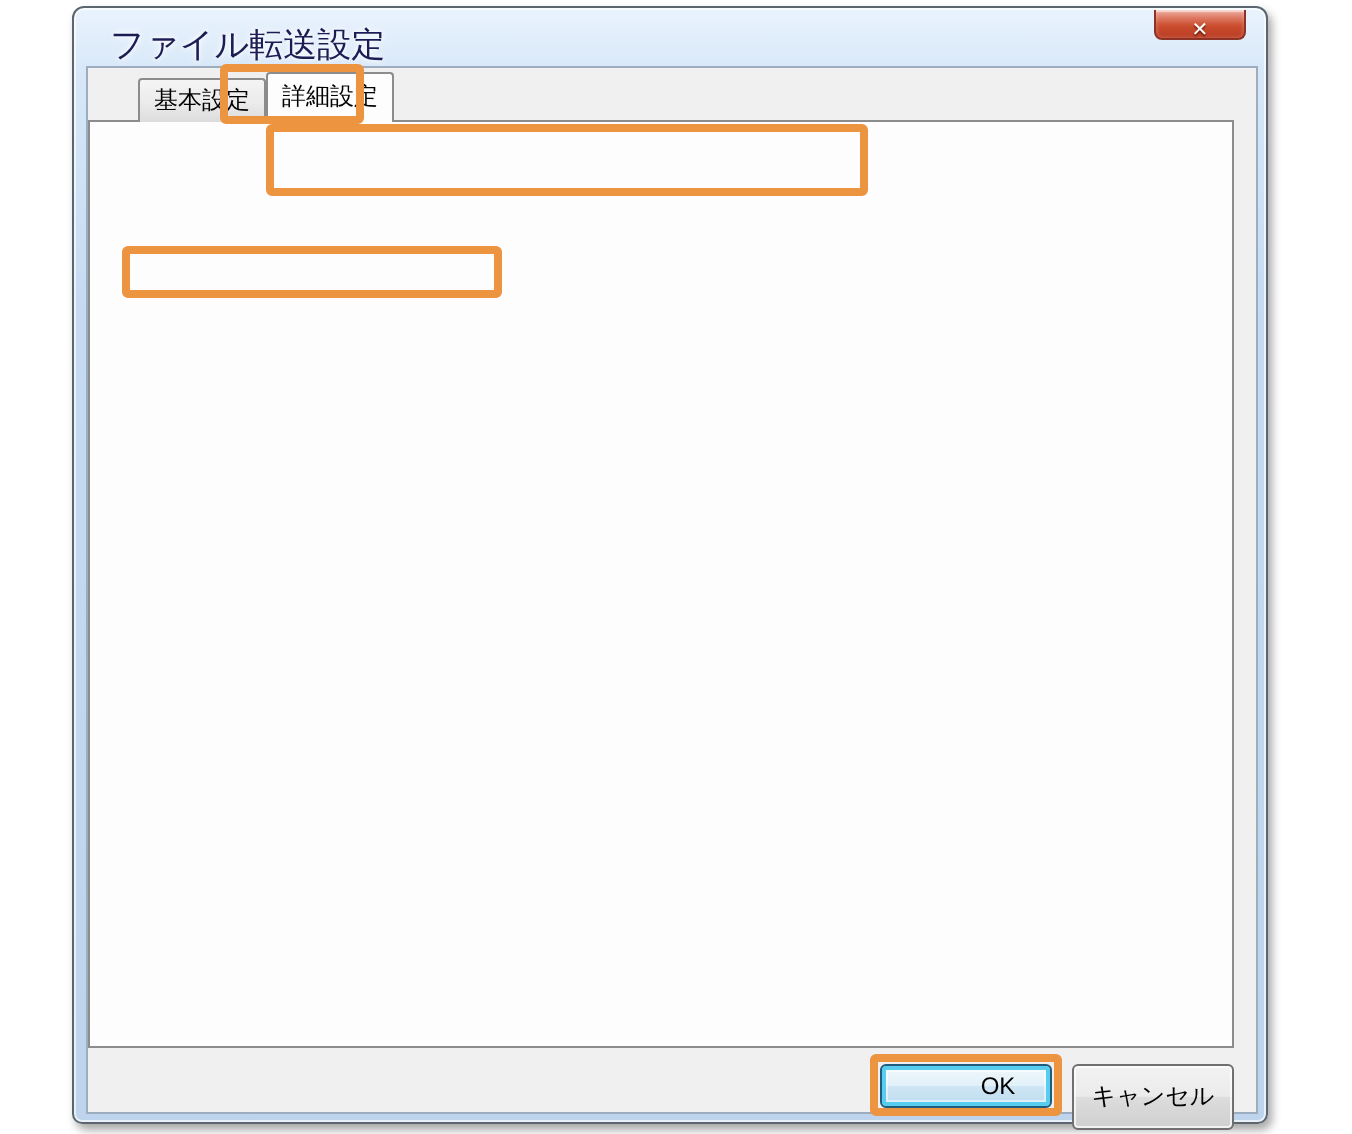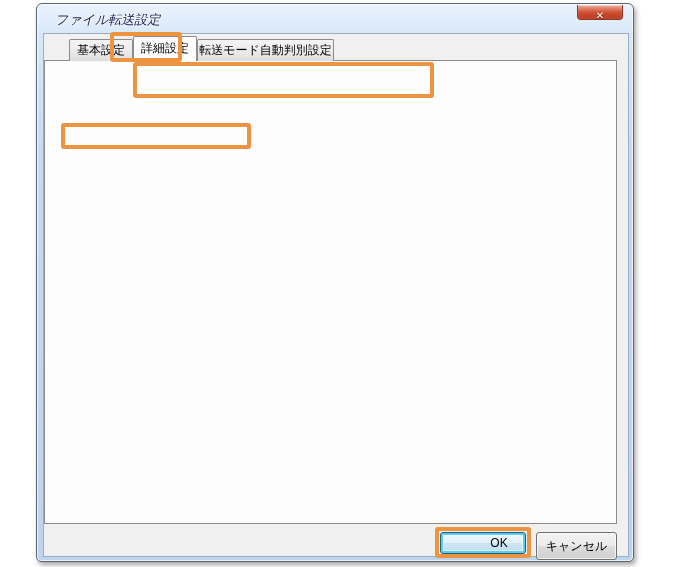--- a/index.html
+++ b/index.html
@@ -8,22 +8,22 @@
 
   
   .dialog {
     position:absolute; left:36px; top:3px; width:598px; height:559px;
     border:1px solid #5c6670; border-radius:6px 6px 5px 5px;
     background:linear-gradient(180deg,#e9f3fd 0%,#d7e7f8 6%,#c6dbf2 26%,#bdd4ec 100%);
     box-shadow:2px 3px 5px rgba(0,0,0,0.35), inset 0 0 0 1px rgba(255,255,255,0.65);
   }
   .titlebar { position:absolute; left:0; top:0; right:0; height:27px; cursor:default; }
   .win-title {
-    position:absolute; left:18px; top:7px; font-size:13px; color:#1d1d55;
-    text-shadow:0 0 4px #fff, 0 0 2px #fff; white-space:nowrap;font-style:italic;
+    position:absolute; left:18px; top:7px; font-size:17px; color:#1d1d55;
+    text-shadow:0 0 4px #fff, 0 0 2px #fff; white-space:nowrap;
   }
   .close-btn {
     position:absolute; right:10px; top:1px; width:46px; height:15px;
     border:1px solid #8e3226; border-top:none; border-radius:0 0 4px 4px;
     background:linear-gradient(180deg,#eoa 0%);
     background:linear-gradient(180deg,#f0b3a5 0%,#dd7963 28%,#cc4f30 55%,#b93a20 100%);
     box-shadow:inset 0 1px 0 rgba(255,255,255,0.45), inset 0 0 2px rgba(255,255,255,0.3);
     text-align:center; cursor:pointer;
   }
   .close-btn span {
@@ -115,23 +115,20 @@
     <div class="dlg-inner"></div>
   </div>
 
   <div class="tabpage"></div>
   <div class="tab" style="left:50px; width:64px;">
     <span>基本設定</span>
   </div>
   <div class="tab active" style="left:114px; width:64px;font-family:Liberation Mono, monospace;">
     <span>詳細設定</span>
   </div>
-  <div class="tab" style="left:178px; width:137px;">
-    <span>転送モード自動判別設定</span>
-  </div>
 
   <span class="lbl" style="left:60px; top:75px;">接続方法(<u>B</u>):</span>
   <div class="combo" style="left:140px; top:68px; width:288px; height:24px;">
     <div class="focusrect"></div>
     <span class="val">FTPES - FTP over TLS/SSL Explicitモード</span>
     <span class="arrow">▼</span>
   </div>
 
   <span class="lbl" style="left:60px; top:104px;">ポート番号(<u>O</u>):</span>
   <input class="txt" style="left: 133px; top: 98px; width: 110px; height: 23px; text-align: right;" value="21">
@@ -177,20 +174,20 @@
   <div class="grp" style="left:62px; top:460px; width:381px; height:45px;">
     <span class="legend">ファイル転送</span>
     <div class="cb" style="left:8px; top:19px;">
       <span>✓</span>
     </div>
     <span class="lbl" style="left:26px; top:19px;">フォルダとファイルの名前を検証する(<u>C</u>)</span>
     <button class="btn" style="left:281px; top:12px; width:86px; height:25px;">設定(<u>N</u>)</button>
   </div>
 
   <button class="btn default" style="left:440px; top:532px; width:86px; height:22px;padding-left:32px;">OK</button>
-  <button class="btn" style="left:536px; top:532px; width:81px; height:28px;">キャンセル</button>
+  <button class="btn" style="left:536px; top:532px; width:81px; height:33px;">キャンセル</button>
 
   <div class="annot" style="left:110px; top:32px; width:72px; height:30px;"></div>
   <div class="annot" style="left:133px; top:62px; width:301px; height:36px;"></div>
   <div class="annot" style="left:61px; top:123px; width:190px; height:26px;"></div>
   <div class="annot" style="left:435px; top:527px; width:96px; height:31px;"></div>
 
 </div>
 
 </body></html>

